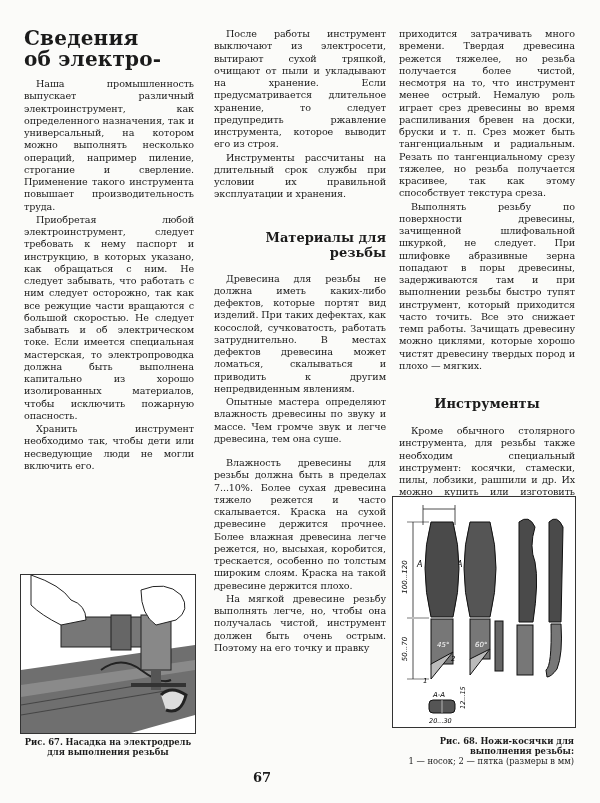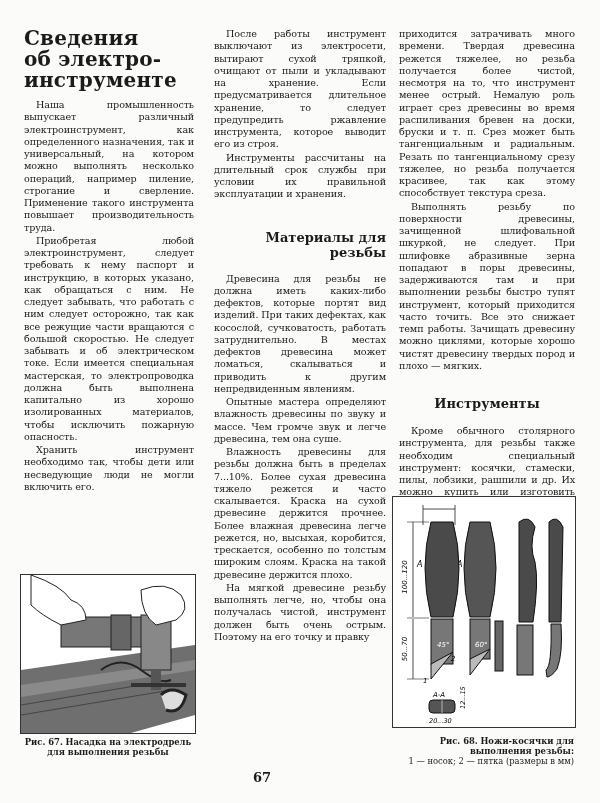--- a/index.html
+++ b/index.html
@@ -23,21 +23,20 @@
   .caption b { font-weight:bold; }
   .pagenum { position:absolute; left:0; width:524px; top:770px; text-align:center; font-weight:bold; font-size:13px; }
 </style>
 </head>
 <body>
 
 <div class="col col1">
   <div class="title">
     <div>Сведения</div>
     <div>об электро-</div>
-    <div>инструменте</div>
   </div>
   <p>Наша промышленность выпускает различный электроинструмент, как определенного назначения, так и универсальный, на котором можно выполнять несколько операций, например пиление, строгание и сверление. Применение такого инструмента повышает производительность труда.</p>
   <p style="margin-top:1px">Приобретая любой электроинструмент, следует требовать к нему паспорт и инструкцию, в которых указано, как обращаться с ним. Не следует забывать, что работать с ним следует осторожно, так как все режущие части вращаются с большой скоростью. Не следует забывать и об электрическом токе. Если имеется специальная мастерская, то электропроводка должна быть выполнена капитально из хорошо изолированных материалов, чтобы исключить пожарную опасность.</p>
   <p style="margin-top:1px">Хранить инструмент необходимо так, чтобы дети или несведующие люди не могли включить его.</p>
 </div>
 
 <div class="fig" style="left:20px;top:574px;width:174px;height:158px;">
   <svg width="174" height="158" viewBox="0 0 174 158">
     <rect x="0" y="0" width="174" height="158" fill="#fff"></rect>
 
@@ -63,21 +62,21 @@
   <b>Рис. 67.</b>
   <b>Насадка на электродрель для выполнения резьбы</b>
 </div>
 
 <div class="col col2" style="top:28px;">
   <p>После работы инструмент выключают из электросети, вытирают сухой тряпкой, очищают от пыли и укладывают на хранение. Если предусматривается длительное хранение, то следует предупредить ржавление инструмента, которое выводит его из строя.</p>
   <p style="margin-top:1px">Инструменты рассчитаны на длительный срок службы при условии их правильной эксплуатации и хранения.</p>
   <div class="h2" style="margin:29px 0 13px 0;text-align:right;">Материалы для резьбы</div>
   <p style="margin-top:1px">Древесина для резьбы не должна иметь каких-либо дефектов, которые портят вид изделий. При таких дефектах, как косослой, сучковатость, работать затруднительно. В местах дефектов древесина может ломаться, скалываться и приводить к другим непредвиденным явлениям.</p>
   <p style="margin-top:1px">Опытные мастера определяют влажность древесины по звуку и массе. Чем громче звук и легче древесина, тем она суше.</p>
-  <p style="margin-top:1px">Влажность древесины для резьбы должна быть в пределах 7...10%. Более сухая древесина тяжело режется и часто скалывается. Краска на сухой древесине держится прочнее. Более влажная древесина легче режется, но, высыхая, коробится, трескается, особенно по толстым широким слоям. Краска на такой древесине держится плохо.</p>
+  <p style="margin-top:12px">Влажность древесины для резьбы должна быть в пределах 7...10%. Более сухая древесина тяжело режется и часто скалывается. Краска на сухой древесине держится прочнее. Более влажная древесина легче режется, но, высыхая, коробится, трескается, особенно по толстым широким слоям. Краска на такой древесине держится плохо.</p>
   <p style="margin-top:1px">На мягкой древесине резьбу выполнять легче, но, чтобы она получалась чистой, инструмент должен быть очень острым. Поэтому на его точку и правку</p>
 </div>
 
 <div class="col col3" style="top:28px;">
   <p class="noindent">приходится затрачивать много времени. Твердая древесина режется тяжелее, но резьба получается более чистой, несмотря на то, что инструмент менее острый. Немалую роль играет срез древесины во время распиливания бревен на доски, бруски и т. п. Срез может быть тангенциальным и радиальным. Резать по тангенциальному срезу тяжелее, но резьба получается красивее, так как этому способствует текстура среза.</p>
   <p style="margin-top:1px">Выполнять резьбу по поверхности древесины, зачищенной шлифовальной шкуркой, не следует. При шлифовке абразивные зерна попадают в поры древесины, задерживаются там и при выполнении резьбы быстро тупят инструмент, который приходится часто точить. Все это снижает темп работы. Зачищать древесину можно циклями, которые хорошо чистят древесину твердых пород и плохо — мягких.</p>
   <div class="h2" style="margin:24px 0 14px 0;">Инструменты</div>
   <p>Кроме обычного столярного инструмента, для резьбы также необходим специальный инструмент: косячки, стамески, пилы, лобзики, рашпили и др. Их можно купить или изготовить своими руками из инструментальной</p>
 </div>
 

